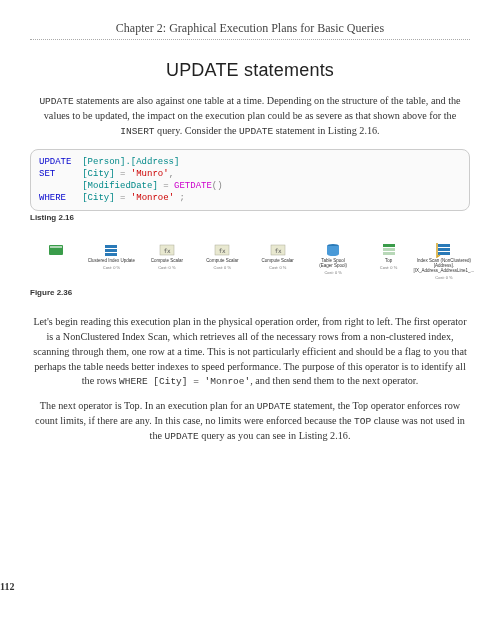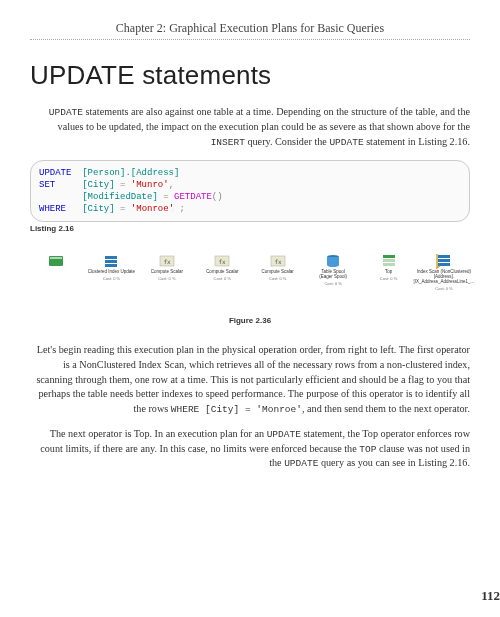--- a/index.html
+++ b/index.html
@@ -21,39 +21,40 @@
     text-align: center;
     font-size: 12px;
     color: #444;
     padding-bottom: 3px;
     border-bottom: 1px dotted #aaa;
     margin-bottom: 18px;
   }
   .section-title {
     font-family: 'Helvetica Neue', Arial, sans-serif;
     font-weight: 300;
-    font-size: 26px;
+    font-size: 18px;
     color: #222;
     margin: 0 0 12px 0;
     letter-spacing: 0.2px;
+    text-align: center;
   }
   .body-text {
     font-size: 10.2px;
     color: #333;
     margin: 0 0 10px 0;
     line-height: 1.45;
-    text-align: right;
+    text-align: center;
   }
   .mono {
     font-family: 'Courier New', monospace;
     font-size: 9.5px;
   }
   .code-block {
     border: 1px solid #ccc;
-    border-radius: 13px;
+    border-radius: 8px;
     background: #fafafa;
     padding: 6px 8px;
     font-family: 'Courier New', monospace;
     font-size: 9px;
     line-height: 1.35;
     white-space: pre;
     overflow: hidden;
     margin-bottom: 2px;
   }
   .kw-blue { color: #0000cc; }
@@ -103,31 +104,30 @@
     font-family: Arial, sans-serif;
     font-size: 4px;
     color: #777;
     margin-top: 1px;
   }
   .figure-caption {
     font-family: Arial, sans-serif;
     font-weight: bold;
     font-size: 8px;
     color: #333;
-    margin-top: 21px;
+    margin-top: 4px;
     margin-bottom: 16px;
-    text-align: center;
   }
   .page-number {
-    text-align: right;
-    font-size: 13px;
+    text-align: left;
+    font-size: 10px;
     font-weight: bold;
     color: #333;
     position: absolute;
-    bottom: 12px;
+    bottom: 24px;
     left: 0;
     right: 0;
   }
   .bold { font-weight: normal; }
 </style>
 </head>
 <body>
 
 <div class="page">
   <div class="chapter-header">Chapter 2: Graphical Execution Plans for Basic Queries</div>

